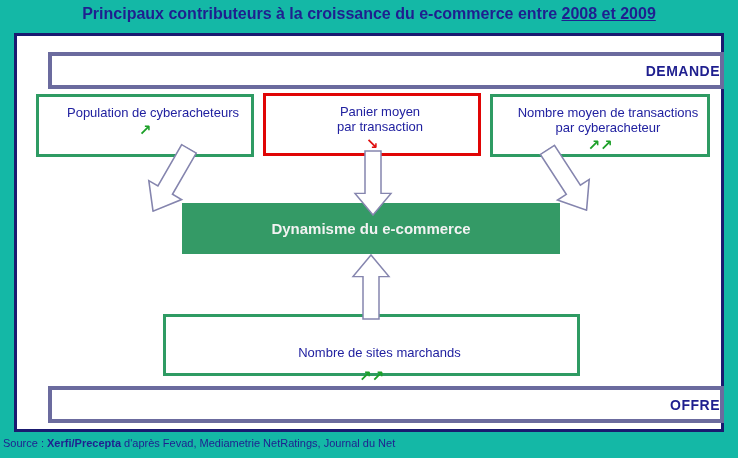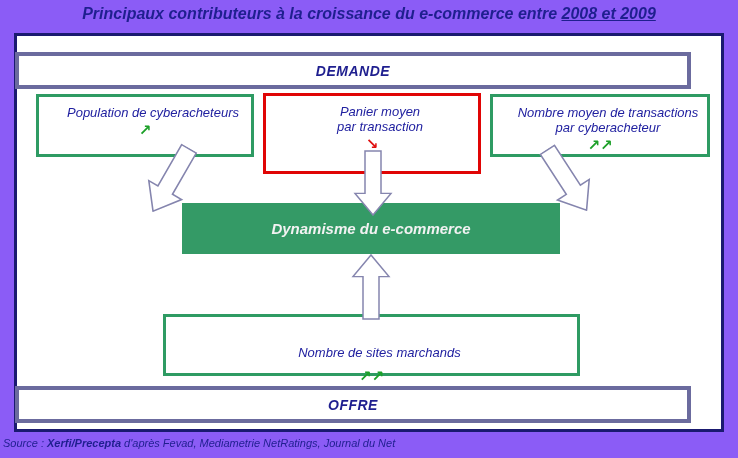--- a/index.html
+++ b/index.html
@@ -1,40 +1,40 @@
 <!DOCTYPE html>
 <html><head>
 <meta charset="utf-8">
 <style>
   html,body{margin:0;padding:0;background:#ffffff;}
   body{width:738px;height:458px;font-family:"Liberation Sans",sans-serif;}
-  .stage{position:relative;width:738px;height:458px;overflow:hidden;background:#8b5cf6;font-style:italic;}
+  .stage{position:relative;width:738px;height:458px;overflow:hidden;background:#14b8a6;}
 
   .title{position:absolute;top:5px;left:0;width:738px;text-align:center;
          color:#1F1F8F;font-weight:bold;font-size:16px;letter-spacing:0px;}
   .title .u{text-decoration:underline;}
 
   .outer-frame{position:absolute;left:14px;top:33px;width:710px;height:399px;
                border:3px solid #1A1A70;box-sizing:border-box;background:#fff;}
 
-  .banner{position:absolute;left:15px;width:676px;height:37px;
+  .banner{position:absolute;left:48px;width:676px;height:37px;
           border:4px solid #6B6B9E;box-sizing:border-box;background:#fff;
-          display:flex;align-items:center;justify-content:center;
+          display:flex;align-items:center;justify-content:flex-end;
           color:#1F1F8F;font-weight:bold;font-size:14px;letter-spacing:0.5px;}
   .banner.demande{top:52px;}
   .banner.offre{top:386px;}
 
   .cause-box{position:absolute;box-sizing:border-box;background:#fff;text-align:center;
              color:#2121A0;font-size:13px;line-height:15px;padding-top:8px;}
   .cause-box .cause-label{white-space:pre-line;margin-left:16px;}
   .border-green{border:3px solid #2E9B63;}
   .border-red{border:3px solid #E00505;}
 
   .box-population{left:36px;top:94px;width:218px;height:63px;}
-  .box-panier{left:263px;top:93px;width:218px;height:81px;}
+  .box-panier{left:263px;top:93px;width:218px;height:63px;}
   .box-transactions{left:490px;top:94px;width:220px;height:63px;}
   .box-sites{left:163px;top:314px;width:417px;height:62px;padding-top:28px;}
   .box-sites .trend{margin-top:8px;}
 
   .trend{font-family:"DejaVu Sans",sans-serif;font-weight:bold;font-size:15px;
          line-height:16px;margin-top:2px;letter-spacing:0px;}
   .trend-up{color:#1CA028;}
   .trend-down{color:#E01010;}
 
   .center-box{position:absolute;left:182px;top:203px;width:378px;height:51px;

